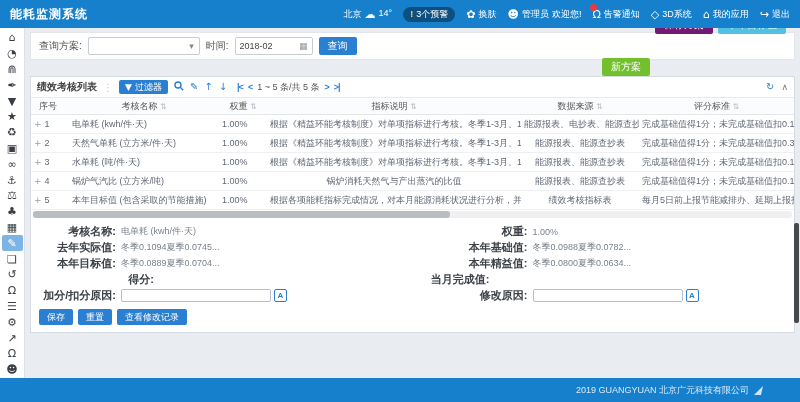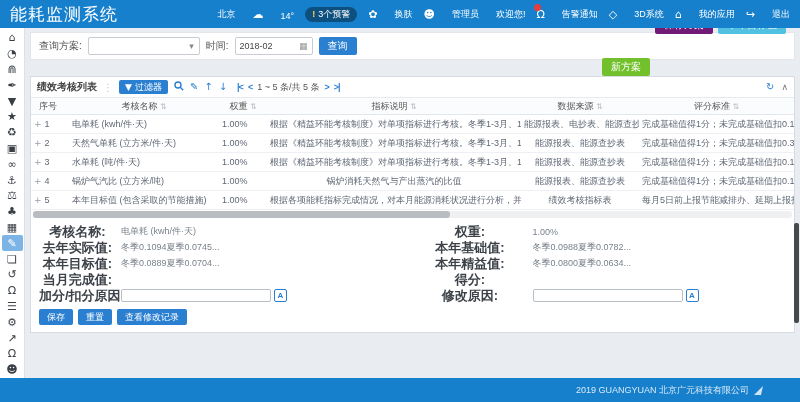--- a/index.html
+++ b/index.html
@@ -2,23 +2,23 @@
 <html><head>
 <meta charset="utf-8">
 <style>
   * { margin:0; padding:0; box-sizing:border-box; }
   html,body { width:800px; height:402px; overflow:hidden; }
   body { font-family:"Liberation Sans","DejaVu Sans",sans-serif; background:#e9edf2; position:relative; font-size:10px; }
   .glyph { font-family:"DejaVu Sans",sans-serif; }
 
   
   .header { position:absolute; top:0; left:0; width:800px; height:28px; background:#1680cc; color:#fff; display:flex; align-items:center; padding:0 10px; z-index:5; }
-  .header .title { font-size:17px; font-weight:normal; letter-spacing:1px; }
+  .header .title { font-size:12px; font-weight:bold; letter-spacing:1px; }
   .header .right { margin-left:auto; display:flex; align-items:center; gap:11px; font-size:9px; }
-  .hitem { display:flex; align-items:flex-end; gap:17px; cursor:pointer; position:relative; }
+  .hitem { display:flex; align-items:flex-start; gap:3px; cursor:pointer; position:relative; }
   .hicon { font-size:11px; }
   .badge-pill { background:rgba(0,0,0,.38); border-radius:8px; padding:1px 7px; display:flex; align-items:center; gap:3px; }
   .badge-pill .warn { color:#ffd24d; font-weight:bold; }
   .red-dot { position:absolute; top:-4px; left:-2px; width:7px; height:7px; background:#e63c3c; border-radius:50%; }
 
   
   .sidebar { position:absolute; top:28px; left:0; bottom:24px; width:25px; background:#fff; border-right:1px solid #dde1e6; display:flex; flex-direction:column; align-items:center; padding-top:2px; z-index:4; }
   .sb-item { width:21px; height:15.8px; display:flex; align-items:center; justify-content:center; color:#3a3f46; font-size:11px; cursor:pointer; border-radius:2px; }
   .sb-item.active { background:#7db4e6; color:#fff; }
 
@@ -65,21 +65,21 @@
   .thead .cell { text-align:center; }
   .thead .c-seq { text-align:left; padding-left:8px; }
   .sort { color:#b9bec5; font-size:8px; }
   .expander { color:#9aa0a8; margin-right:3px; cursor:pointer; }
   .hscroll { height:7px; background:#eef0f2; margin:1px 2px; border-radius:3px; position:relative; }
   .hscroll .thumb { position:absolute; left:0; top:0; height:7px; width:55%; background:#b9bcc0; border-radius:3px; cursor:pointer; }
 
   
   .detail { display:grid; grid-template-columns:1fr 1fr; padding:5px 8px 2px 8px; row-gap:1px; }
   .frow { display:flex; align-items:center; height:15px; overflow:hidden; }
-  .flabel { width:82px; flex:none; text-align:center; font-weight:bold; color:#3c4248; font-size:13px; padding-right:5px; white-space:nowrap; }
+  .flabel { width:82px; flex:none; text-align:right; font-weight:bold; color:#3c4248; font-size:11px; padding-right:5px; white-space:nowrap; }
   .frow.right .flabel { width:120px; }
   .fvalue { color:#7a828c; font-size:9px; white-space:nowrap; overflow:hidden; }
   .finput { width:150px; height:13px; border:1px solid #b9bfc6; border-radius:2px; font-size:9px; padding:0 3px; font-family:inherit; color:#555; }
   .a-btn { width:13px; height:13px; border:1px solid #2b7fd0; color:#2b7fd0; border-radius:2px; background:#fff; font-size:8px; font-weight:bold; margin-left:3px; display:inline-flex; align-items:center; justify-content:center; cursor:pointer; }
 
   .actions { display:flex; gap:5px; padding:4px 8px 7px 8px; }
   .btn-action { background:#2b7fd0; height:16px; font-size:9px; padding:0 8px; }
 
   
   .footer { position:absolute; bottom:0; left:0; width:800px; height:24px; background:#1680cc; color:#d9e9f8; font-size:9px; display:flex; align-items:center; justify-content:flex-end; padding-right:38px; gap:6px; z-index:5; }
@@ -352,26 +352,26 @@
         <span class="fvalue">冬季0.0988夏季0.0782...</span>
       </div>
       <div class="frow">
         <span class="flabel">本年目标值:</span>
         <span class="fvalue">冬季0.0889夏季0.0704...</span>
       </div>
       <div class="frow right">
         <span class="flabel">本年精益值:</span>
         <span class="fvalue">冬季0.0800夏季0.0634...</span>
       </div>
+      <div class="frow right">
+        <span class="flabel">得分:</span>
+        <span class="fvalue"></span>
+      </div>
       <div class="frow">
         <span class="flabel">当月完成值:</span>
-        <span class="fvalue"></span>
-      </div>
-      <div class="frow right">
-        <span class="flabel">得分:</span>
         <span class="fvalue"></span>
       </div>
       <div class="frow">
         <span class="flabel">加分/扣分原因:</span>
         <input class="finput" value="" style="">
         <span class="a-btn">A</span>
       </div>
       <div class="frow right">
         <span class="flabel">修改原因:</span>
         <input class="finput" value="" style="">

